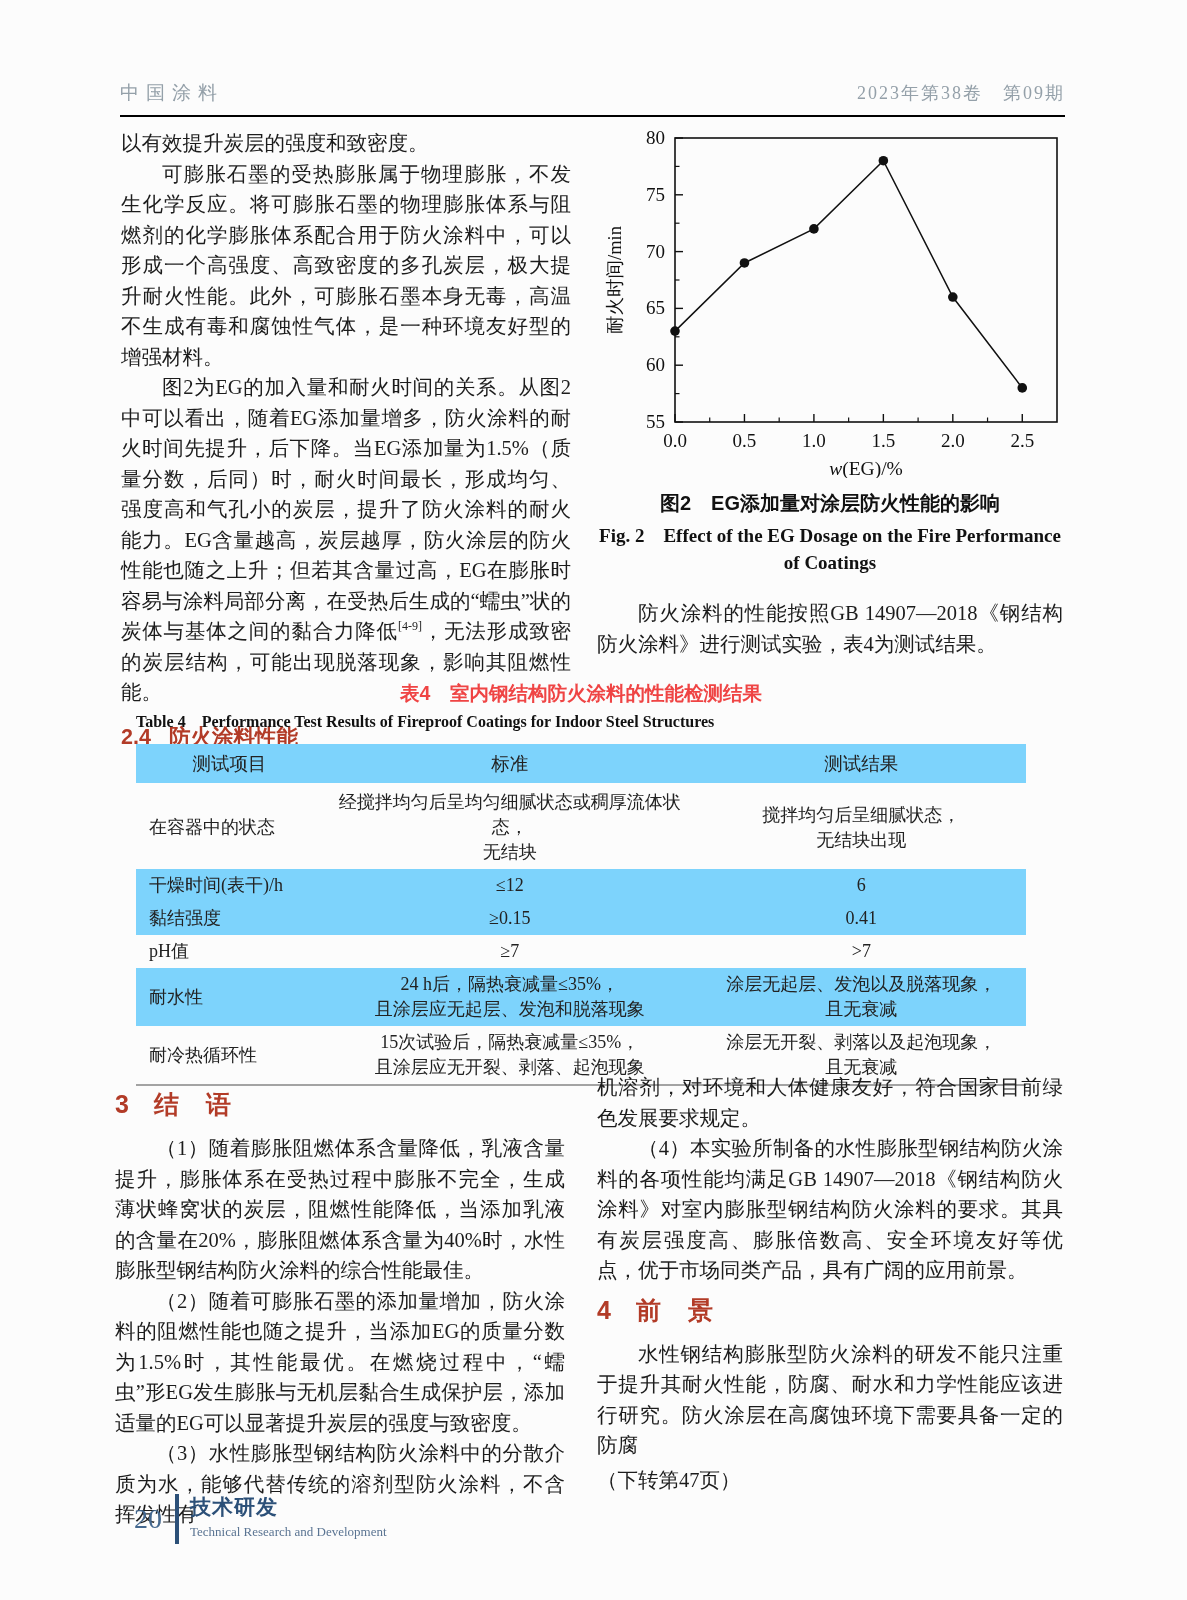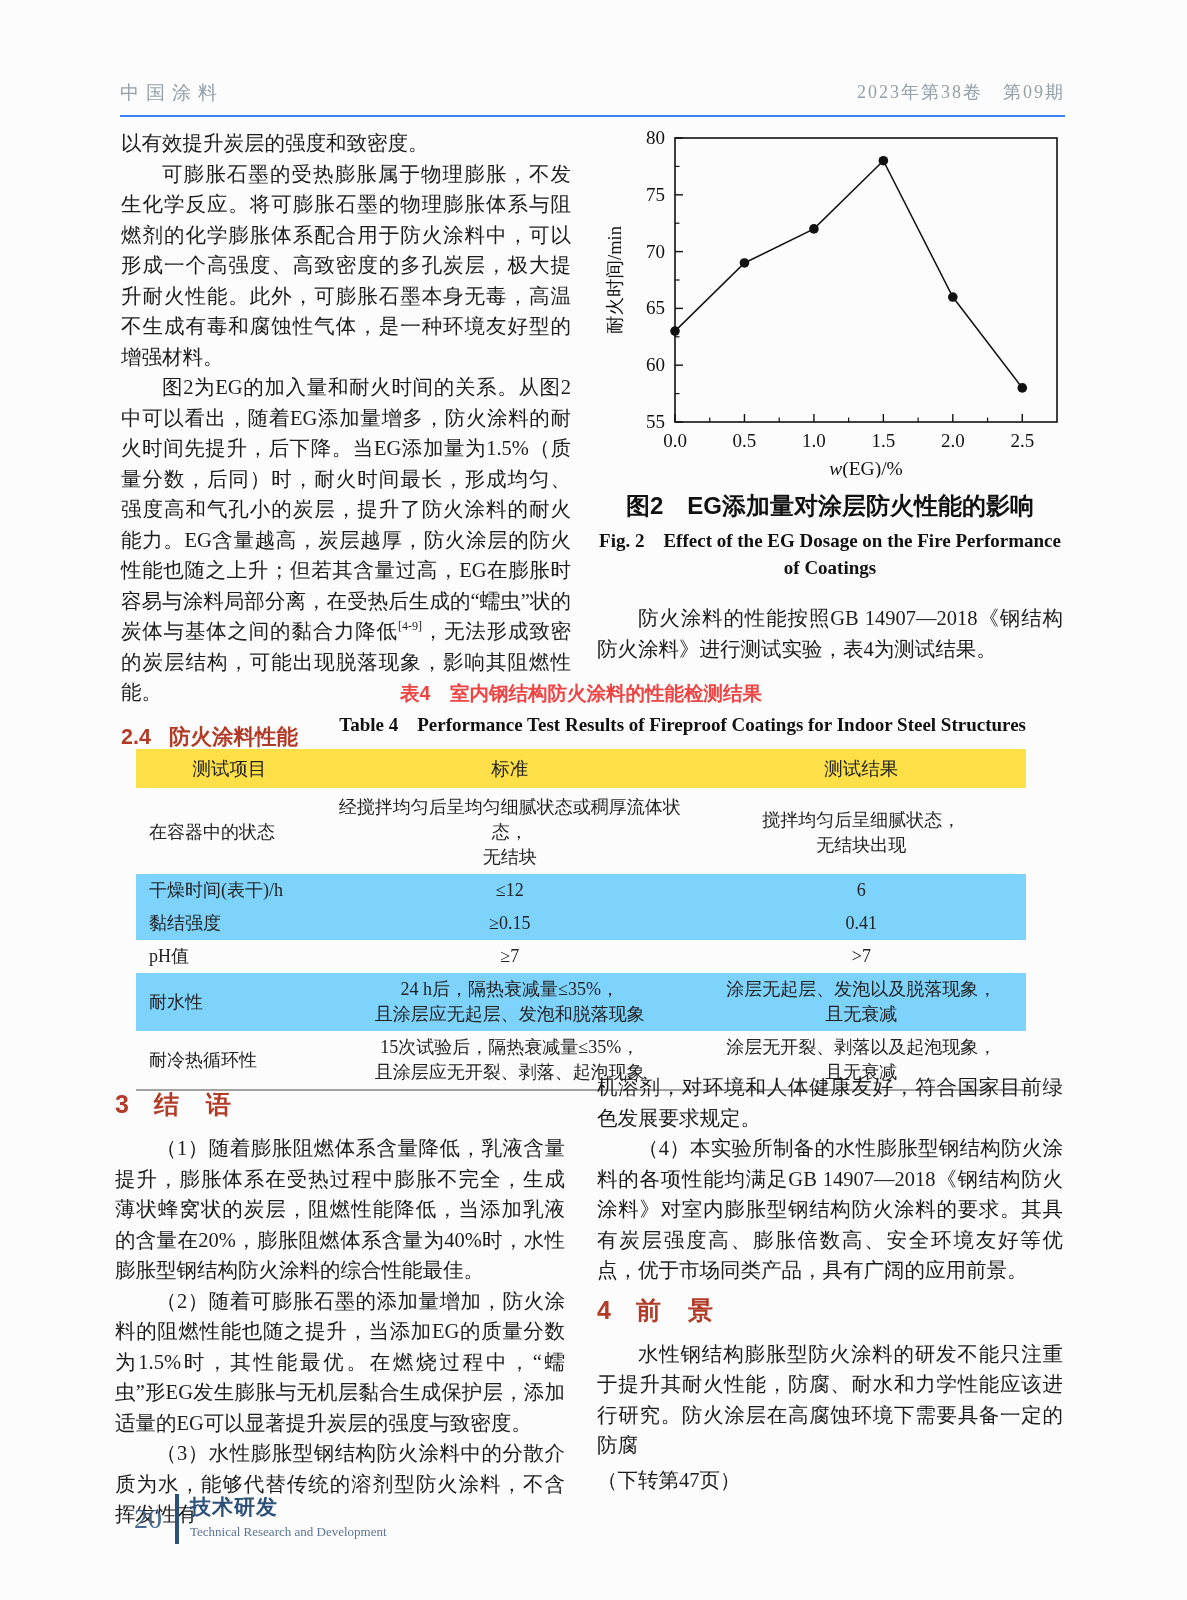--- a/index.html
+++ b/index.html
@@ -9,22 +9,22 @@
     width: 1187px; height: 1600px;
     margin: 0 auto;
     background: #fcfcfc;
     font-family: "Liberation Serif", serif;
     color: #1c1c1c;
     overflow: hidden;
   }
   
   .header {
     position: absolute; left: 120px; top: 80px; width: 945px;
-    display: flex; justify-content: space-between; align-items: flex-start;
-    padding-bottom: 9px; border-bottom: 2px solid #3b82f6;
+    display: flex; justify-content: space-between; align-items: center;
+    padding-bottom: 9px; border-bottom: 2px solid #000000;
   }
   .journal-name { font-size: 19px; color: #94a0a9; letter-spacing: 7px; }
   .issue-info   { font-size: 18px; color: #94a0a9; letter-spacing: 2px; }
   
   .body-col p {
     font-size: 20.5px; line-height: 30.5px;
     text-align: justify; text-indent: 2em;
     color: #1c1c1c;
   }
   .body-col p.noindent { text-indent: 0; }
@@ -43,40 +43,40 @@
   .sub-h {
     font-family: "Liberation Sans", sans-serif;
     color: #b23b27; font-weight: bold; font-size: 21.5px;
     margin-top: 14px;
   }
   .sub-h .num { margin-right: 18px; }
   
   .chart-wrap { width: 466px; }
   .cap-zh {
     font-family: "Liberation Sans", sans-serif; font-weight: bold;
-    font-size: 24px; text-align: center; margin-top: 8px; color: #111;
+    font-size: 20px; text-align: center; margin-top: 8px; color: #111;
   }
   .cap-en {
     font-family: "Liberation Serif", serif; font-weight: bold;
     font-size: 19px; line-height: 27px; text-align: center; margin-top: 5px; color: #111;
   }
   .after-fig { margin-top: 22px; }
   
   .table-section { position: absolute; left: 136px; top: 680px; width: 890px; }
   .tbl-title-zh {
     font-family: "Liberation Sans", sans-serif; font-weight: bold;
     font-size: 19.5px; text-align: center; color: #ef4444;
   }
   .tbl-title-en {
     font-family: "Liberation Serif", serif; font-weight: bold;
-    font-size: 19px; text-align: right; margin: 5px 0 11px 0; color: #111;
+    font-size: 16px; text-align: left; margin: 5px 0 11px 0; color: #111;
   }
   table { width: 100%; border-collapse: collapse; font-size: 18px; color: #222; }
   th {
-    background: #fde047; font-weight: normal; font-size: 18.5px;
+    background: #7dd3fc; font-weight: normal; font-size: 18.5px;
     padding: 7px 4px; border-bottom: 3px solid #fcfcfc; text-align: center;
   }
   td { padding: 4px 8px; text-align: center; line-height: 25px; white-space: pre-line; }
   td.item { text-align: left; padding-left: 13px; white-space: normal; }
   tr.alt td { background: #7dd3fc; }
   tbody tr:last-child td { border-bottom: 2px solid #a3a3a3; }
   col.c1 { width: 21%; } col.c2 { width: 42%; } col.c3 { width: 37%; }
   
   .footer { position: absolute; left: 134px; top: 1494px; display: flex; align-items: flex-start; }
   .pg { font-size: 28px; color: #44688f; margin-right: 13px; margin-top: 9px; }

